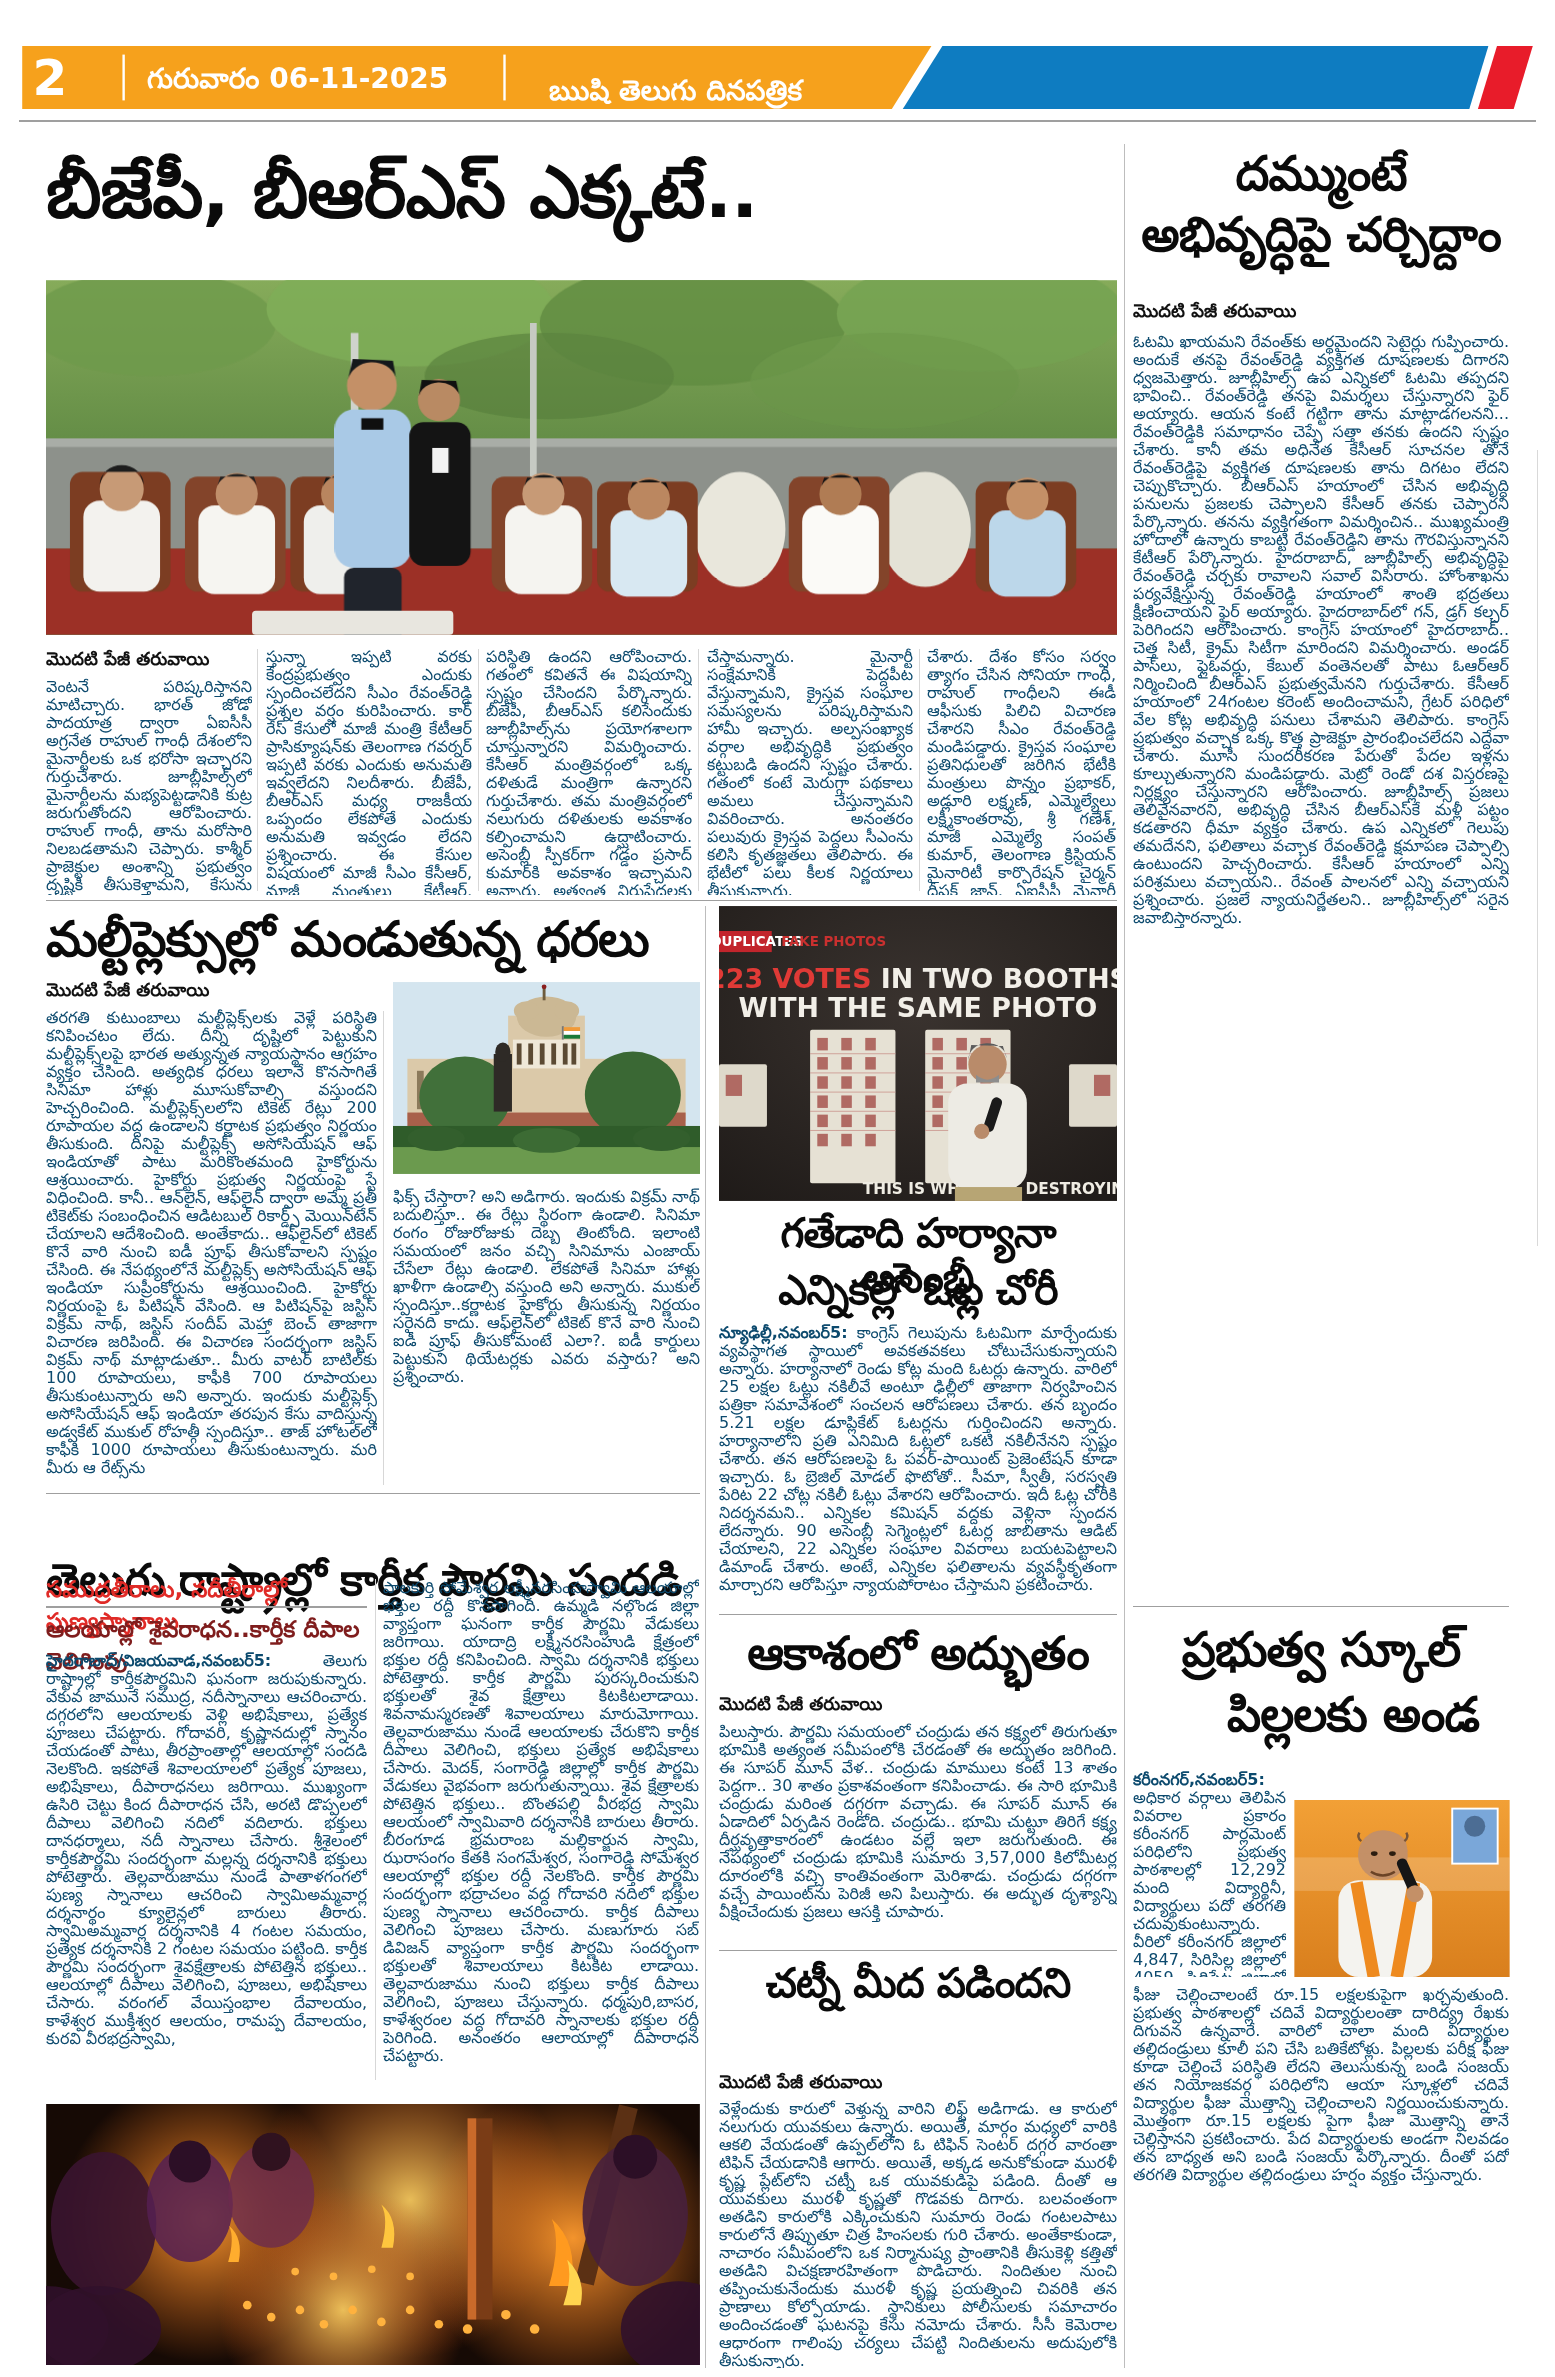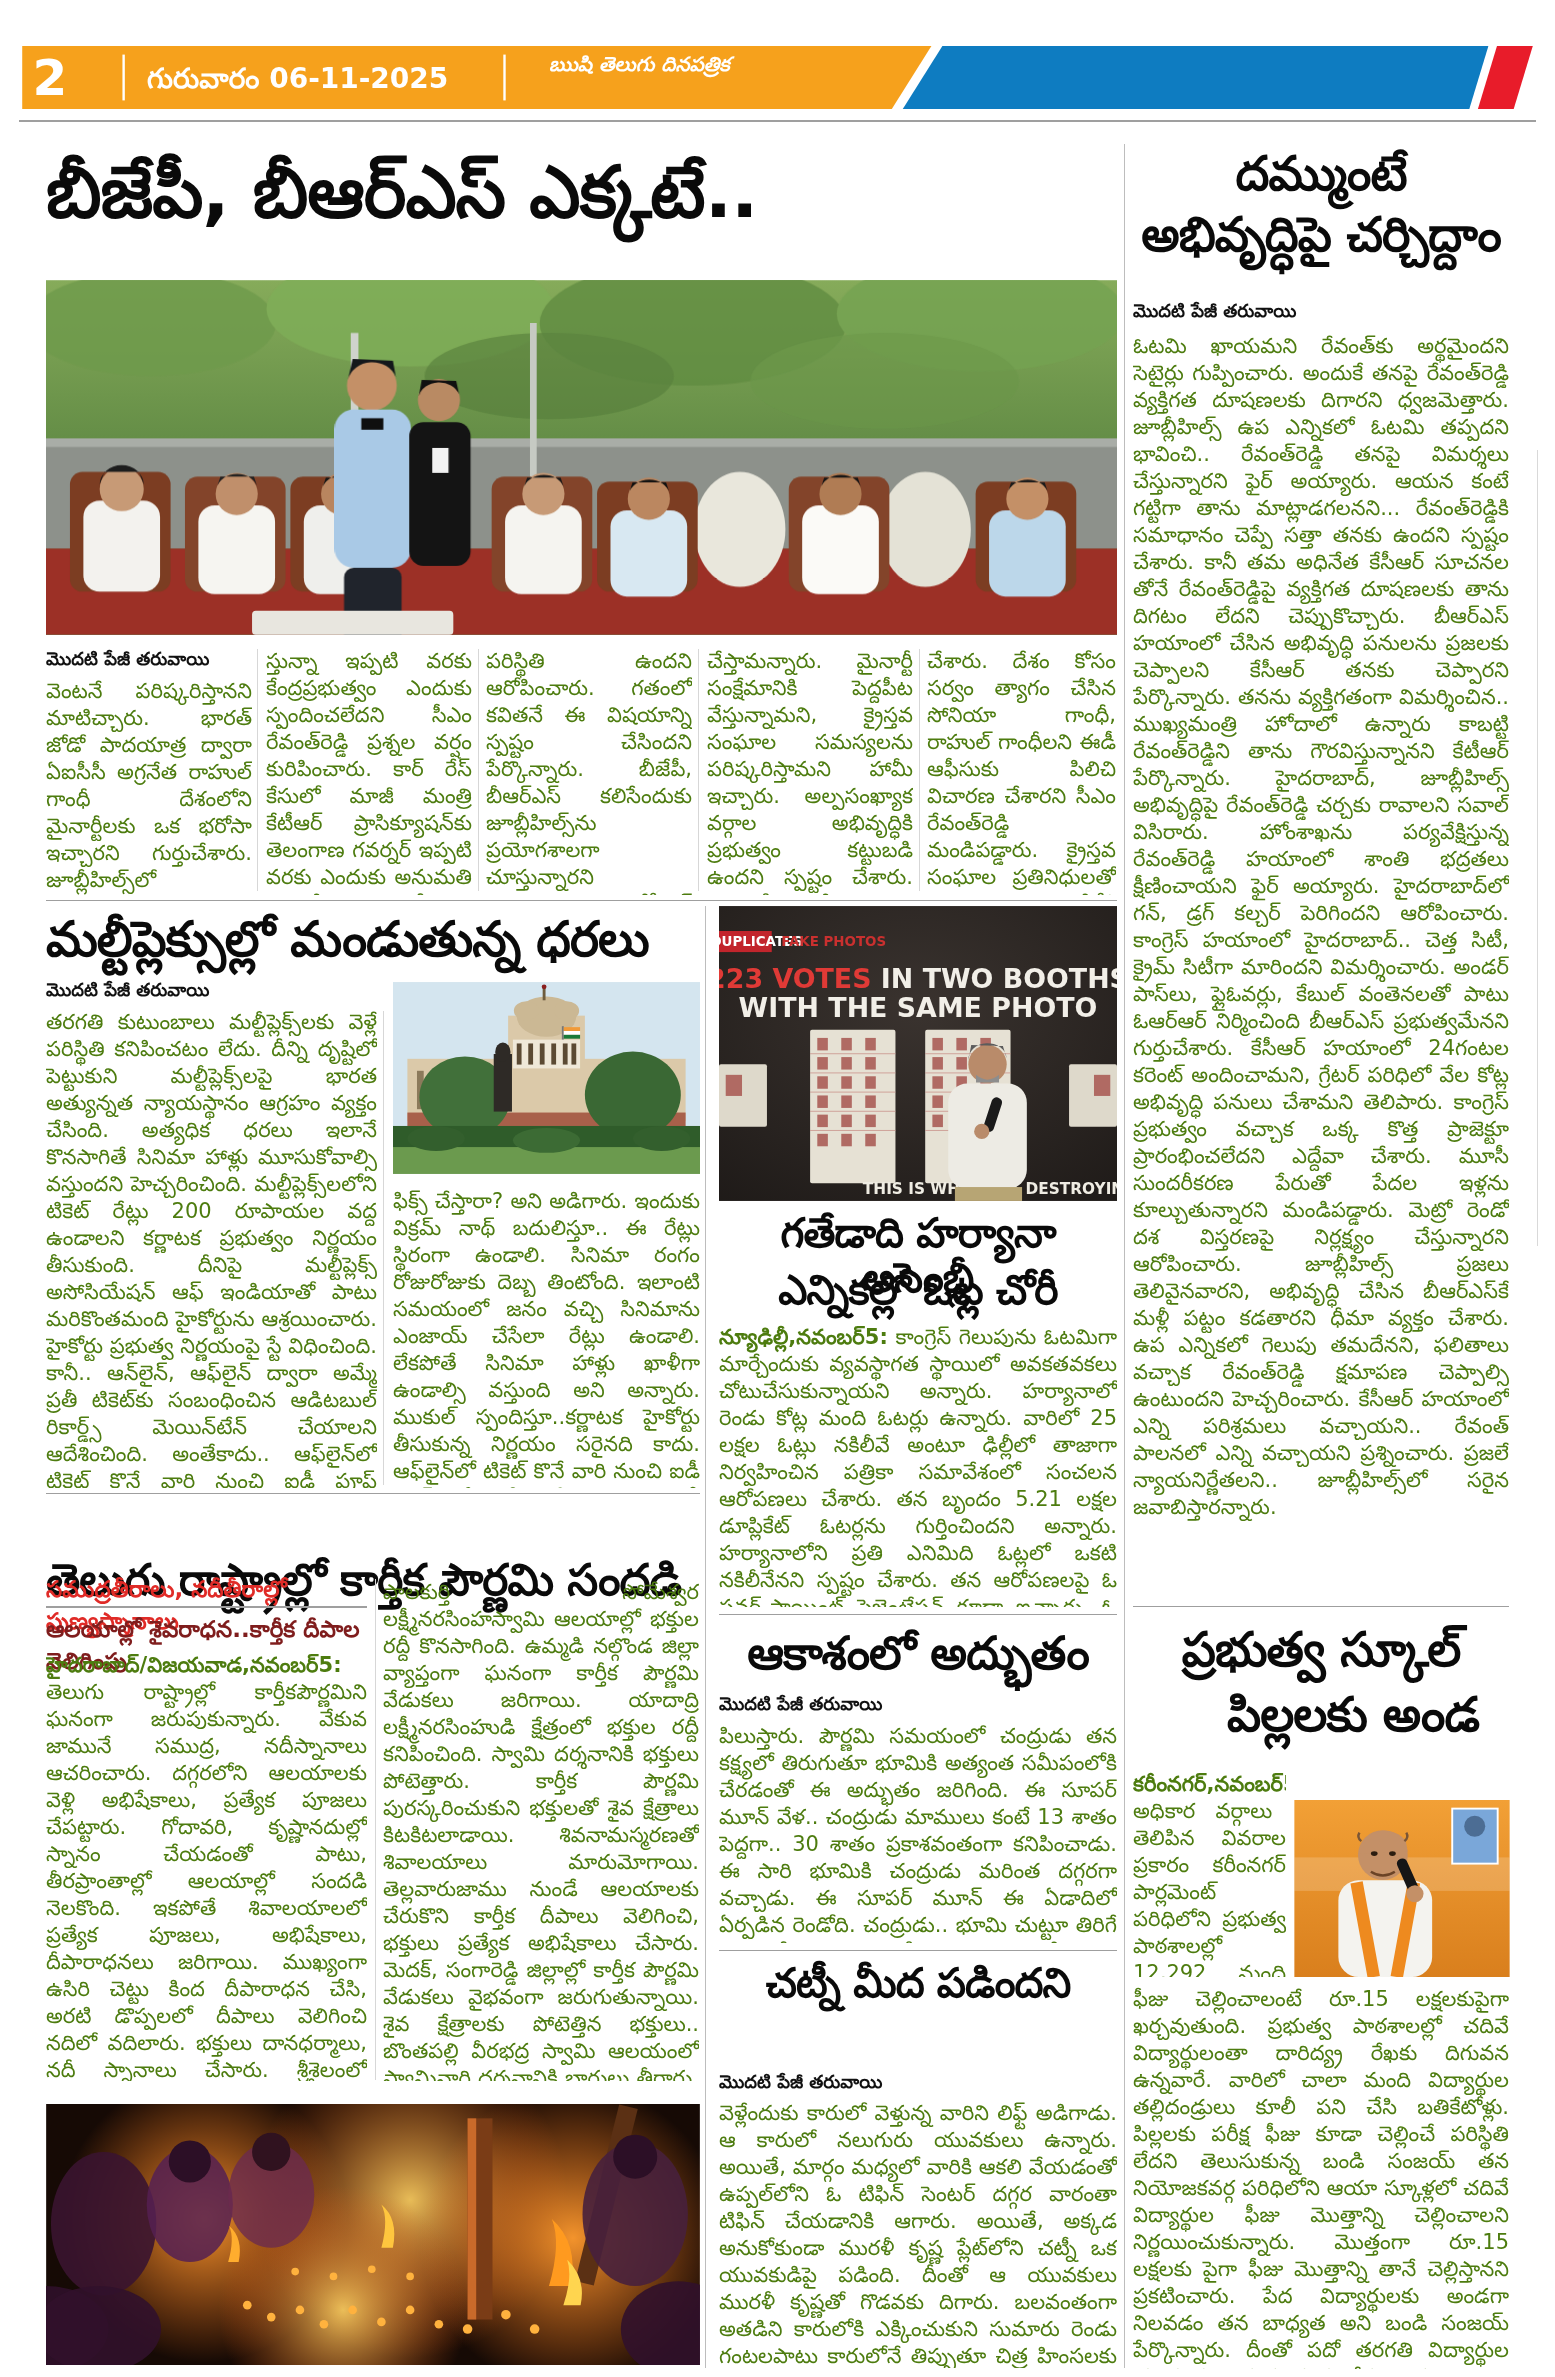--- a/index.html
+++ b/index.html
@@ -1,21 +1,21 @@
 <!DOCTYPE html>
 <html style="font-size:7.7px"><head>
 <meta charset="utf-8">
 <style>
   html,body{margin:0;padding:0;background:#e8e8e8;}
   .page{position:relative;width:1555px;height:2377px;background:#ffffff;
         font-family:"DejaVu Sans","Liberation Sans",sans-serif;color:#111;overflow:hidden;}
   .abs{position:absolute;}
   .headline{font-weight:900;color:#0a0a0a;letter-spacing:-1px;}
   .center{text-align:center;}
-  .body-text{font-size:21px;line-height:27px;text-align:justify;color:#4d7c0f;overflow:hidden;}
+  .body-text{font-size:16px;line-height:18px;text-align:justify;color:#0c4a6e;overflow:hidden;}
   .dateline{font-weight:800;}
   .rule-h{background:#9f9f9f;}
   .rule-v{background:#bdbdbd;}
   .col-rule{background:#d7d7d7;}
   .hdr-txt{color:#ffffff;font-weight:800;}
   .red-sub{color:#e02b27;font-weight:800;font-size:23px;}
   .bold-sub{color:#7f1d1d;font-weight:800;font-size:23px;}
   svg text{font-family:"DejaVu Sans","Liberation Sans",sans-serif;}
 </style>
 </head>
@@ -26,21 +26,21 @@
   <div class="abs" style="left:19px;top:46px;width:1517px;height:63px;">
     <svg width="1517" height="63" style="position:absolute;left:0;top:0;" viewBox="0 0 3165 132">
       <polygon points="0,0 1905,0 1822,132 0,132" fill="#f6a11c"></polygon>
       <polygon points="1928,0 3072,0 3032,132 1845,132" fill="#0e7cc1"></polygon>
       <polygon points="3090,0 3165,0 3125,132 3050,132" fill="#e81c2a"></polygon>
       <rect x="210" y="18" width="5" height="96" fill="#ffffff"></rect>
       <rect x="1008" y="18" width="5" height="96" fill="#ffffff"></rect>
     </svg>
     <div class="abs hdr-txt" style="left:13.4px;top:2.9px;font-size:50px;font-weight:700;">2</div>
     <div class="abs hdr-txt" style="left:128px;top:16.3px;font-size:28px;">గురువారం 06-11-2025</div>
-    <div class="abs hdr-txt" style="left:530px;top:6px;font-size:20px;font-style:italic;">ఋషి తెలుగు దినపత్రిక</div>
+    <div class="abs hdr-txt" style="left:530px;top:28px;font-size:28px;">ఋషి తెలుగు దినపత్రిక</div>
   </div>
   <div class="abs rule-h" style="left:19px;top:120px;width:1517px;height:1.9px;"></div>
 
   <div class="abs headline" style="left:46px;top:144px;width:1073px;font-size:72px;line-height:1.35;">బీజేపీ, బీఆర్ఎస్ ఎక్కటే..</div>
 
   <div class="abs" style="left:46px;top:280px;width:1071px;height:355px;overflow:hidden;">
     <svg width="1071" height="355" viewBox="0 0 2235 740">
       <defs>
         <linearGradient id="gFol" x1="0" y1="0" x2="0" y2="1">
           <stop offset="0" stop-color="#86ab5a"></stop>

